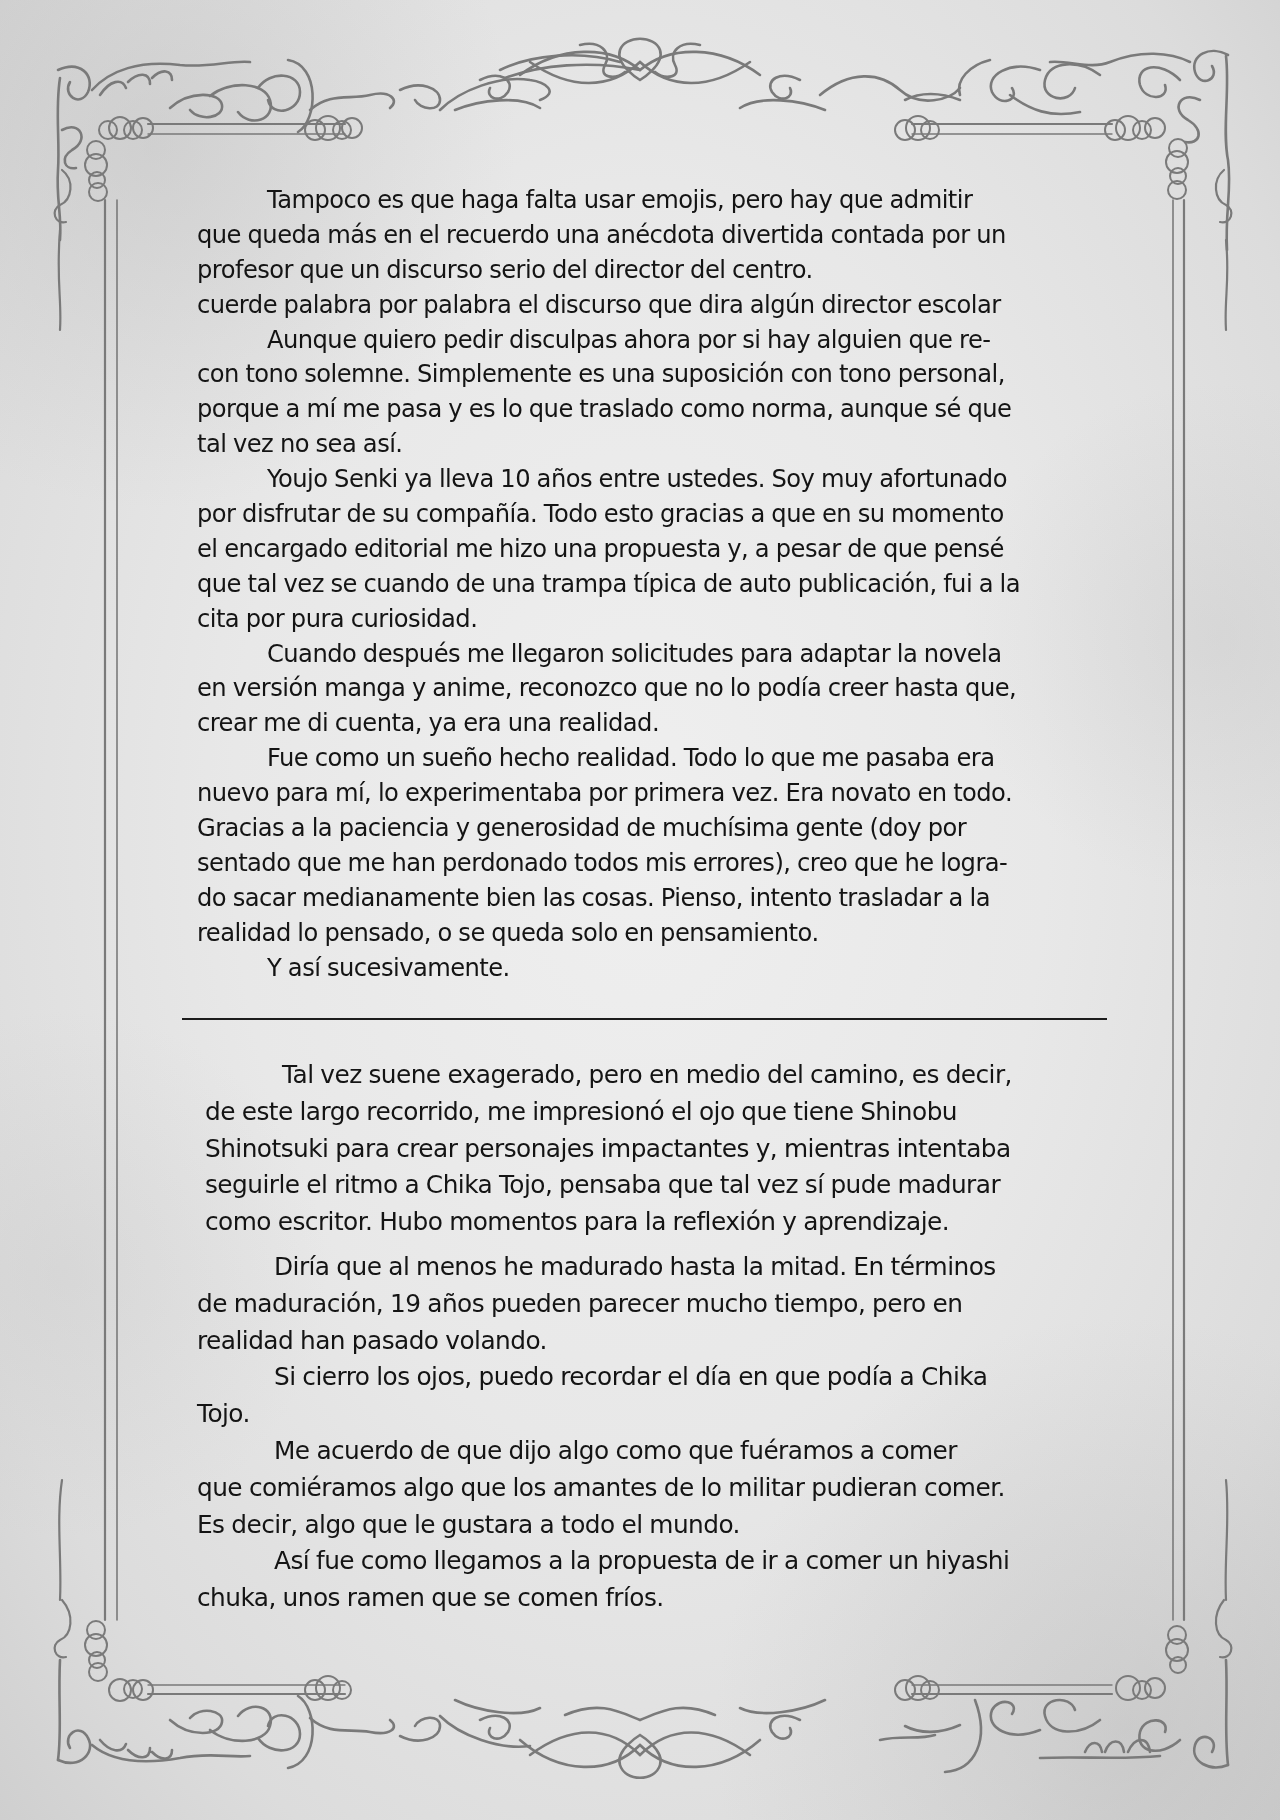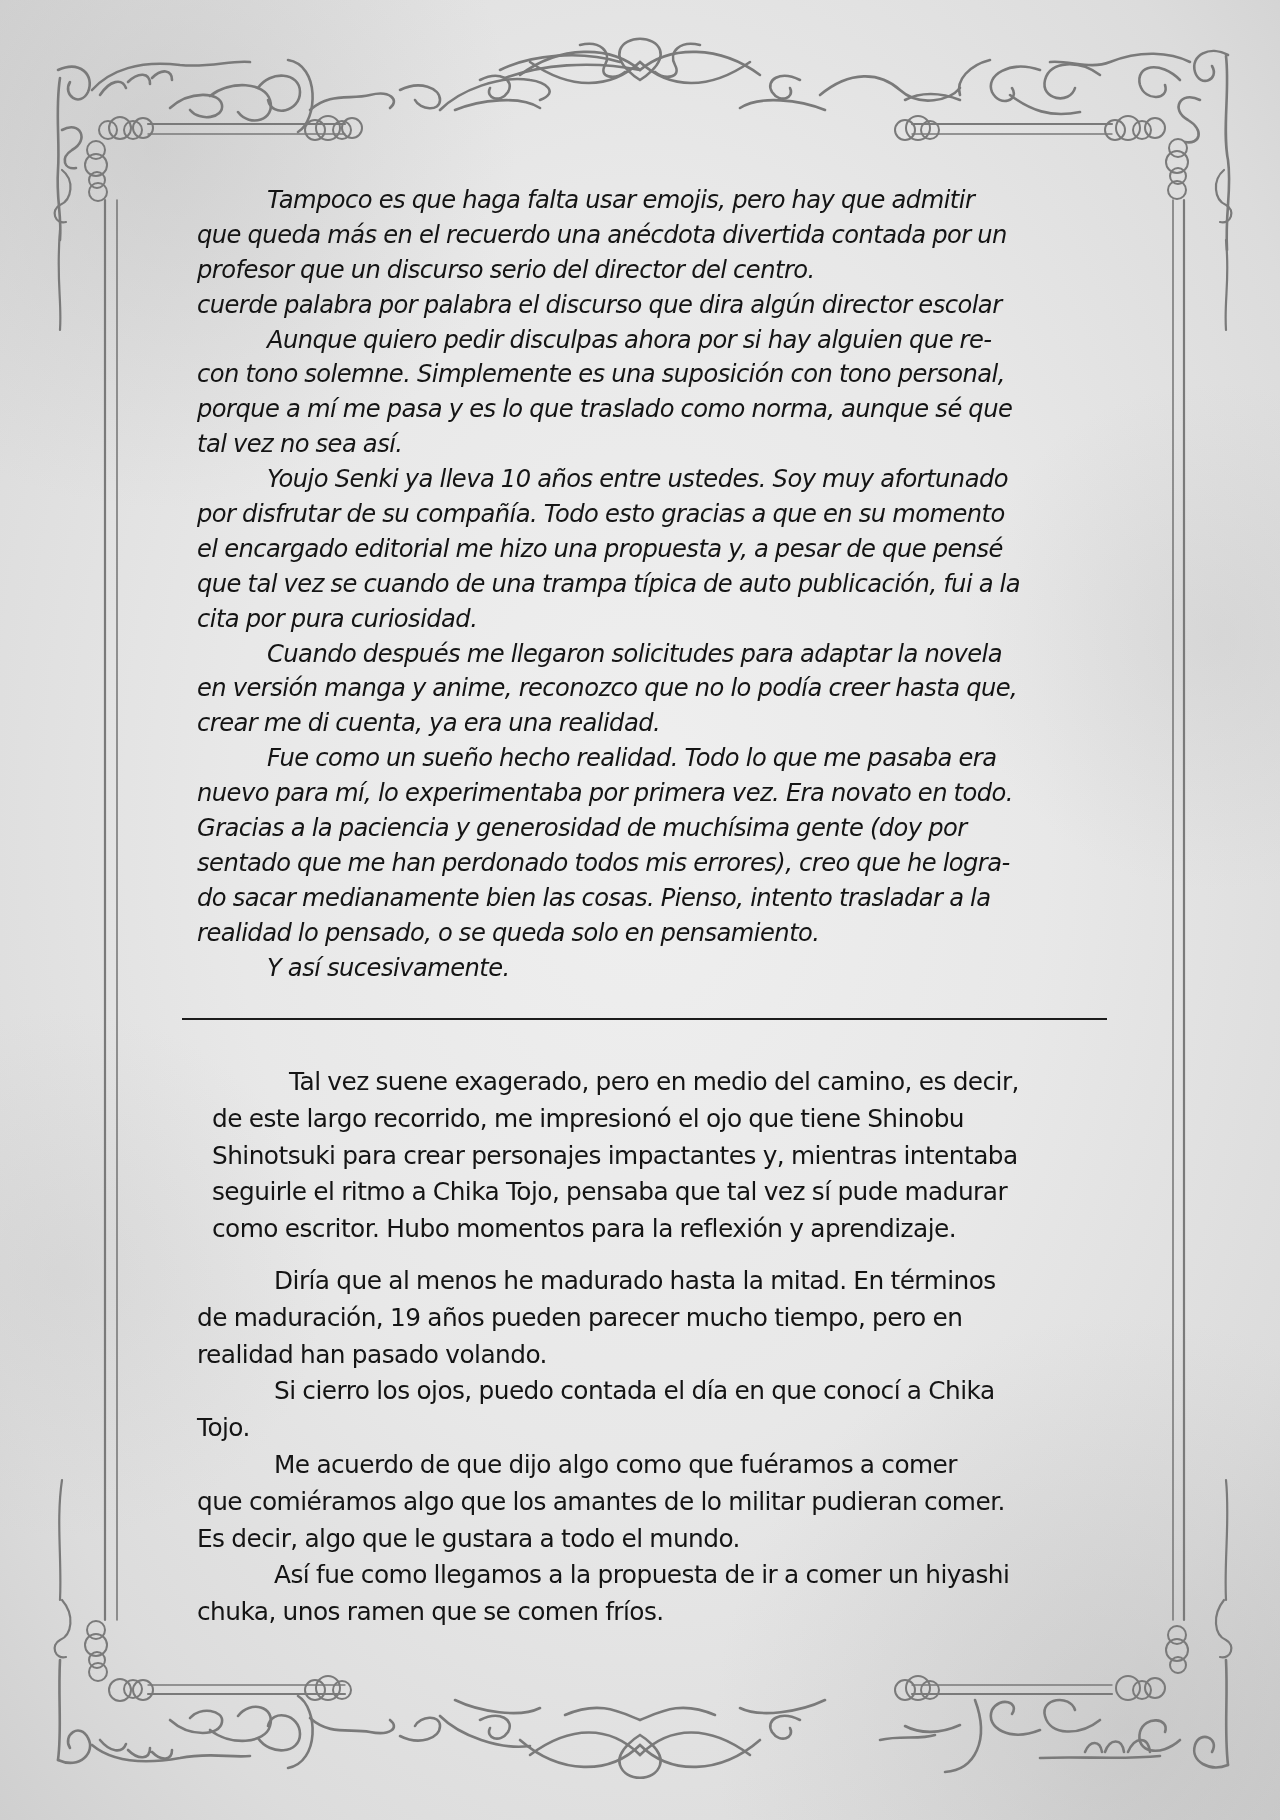--- a/index.html
+++ b/index.html
@@ -18,21 +18,21 @@
       radial-gradient(circle at 5% 70%, rgba(190,190,190,0.25), transparent 15%);
   }
   .frame-svg { position: absolute; left: 0; top: 0; width: 1280px; height: 1820px; pointer-events: none; }
   .text-block { position: absolute; left: 197px; width: 915px; }
   .sec1 { top: 183px; }
   .sec2 { top: 1049px; }
   .line {
     display: block; white-space: nowrap;
     font-size: 24.2px; letter-spacing: -0.55px; word-spacing: -0.5px;
   }
-  .sec1 .line { height: 34.9px; line-height: 34.9px; font-style: italic; }
+  .sec1 .line { height: 34.9px; line-height: 34.9px; }
   .sec2 .line { height: 36.8px; line-height: 36.8px; font-size: 24.8px; }
   .sec1 .indent { padding-left: 70px; }
   .sec2 .indent { padding-left: 77px; }
   .divider {
     position: absolute; left: 182px; top: 1018px; width: 925px; height: 2px;
     background: #1c1c1c;
   }
 </style>
 </head>
 <body>
@@ -227,34 +227,34 @@
     <span class="line">realidad lo pensado, o se queda solo en pensamiento.</span>
   </p>
   <p style="margin:0">
     <span class="line indent">Y así sucesivamente.</span>
   </p>
 </div>
 
 <div class="divider"></div>
 
 <div class="text-block sec2">
-  <p style="margin:15px">
+  <p style="margin:8px">
     <span class="line indent">Tal vez suene exagerado, pero en medio del camino, es decir,</span>
     <span class="line">de este largo recorrido, me impresionó el ojo que tiene Shinobu</span>
     <span class="line">Shinotsuki para crear personajes impactantes y, mientras intentaba</span>
     <span class="line">seguirle el ritmo a Chika Tojo, pensaba que tal vez sí pude madurar</span>
     <span class="line">como escritor. Hubo momentos para la reflexión y aprendizaje.</span>
   </p>
   <p style="margin:0">
     <span class="line indent">Diría que al menos he madurado hasta la mitad. En términos</span>
     <span class="line">de maduración, 19 años pueden parecer mucho tiempo, pero en</span>
     <span class="line">realidad han pasado volando.</span>
   </p>
   <p style="margin:0">
-    <span class="line indent">Si cierro los ojos, puedo contada el día en que conocí a Chika</span>
+    <span class="line indent">Si cierro los ojos, puedo recordar el día en que podía a Chika</span>
     <span class="line">Tojo.</span>
   </p>
   <p style="margin:0">
     <span class="line indent">Me acuerdo de que dijo algo como que fuéramos a comer</span>
     <span class="line">que comiéramos algo que los amantes de lo militar pudieran comer.</span>
     <span class="line">Es decir, algo que le gustara a todo el mundo.</span>
   </p>
   <p style="margin:0">
     <span class="line indent">Así fue como llegamos a la propuesta de ir a comer un hiyashi</span>
     <span class="line">chuka, unos ramen que se comen fríos.</span>

